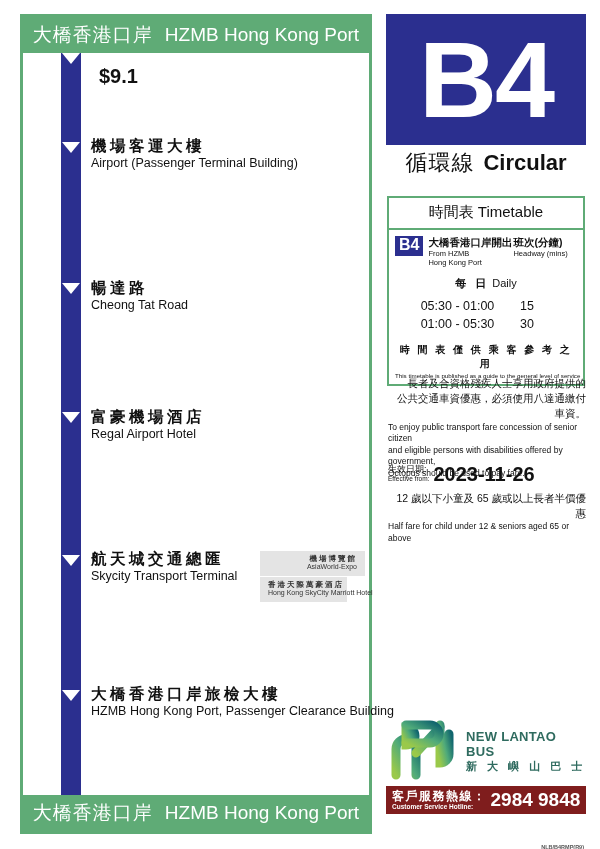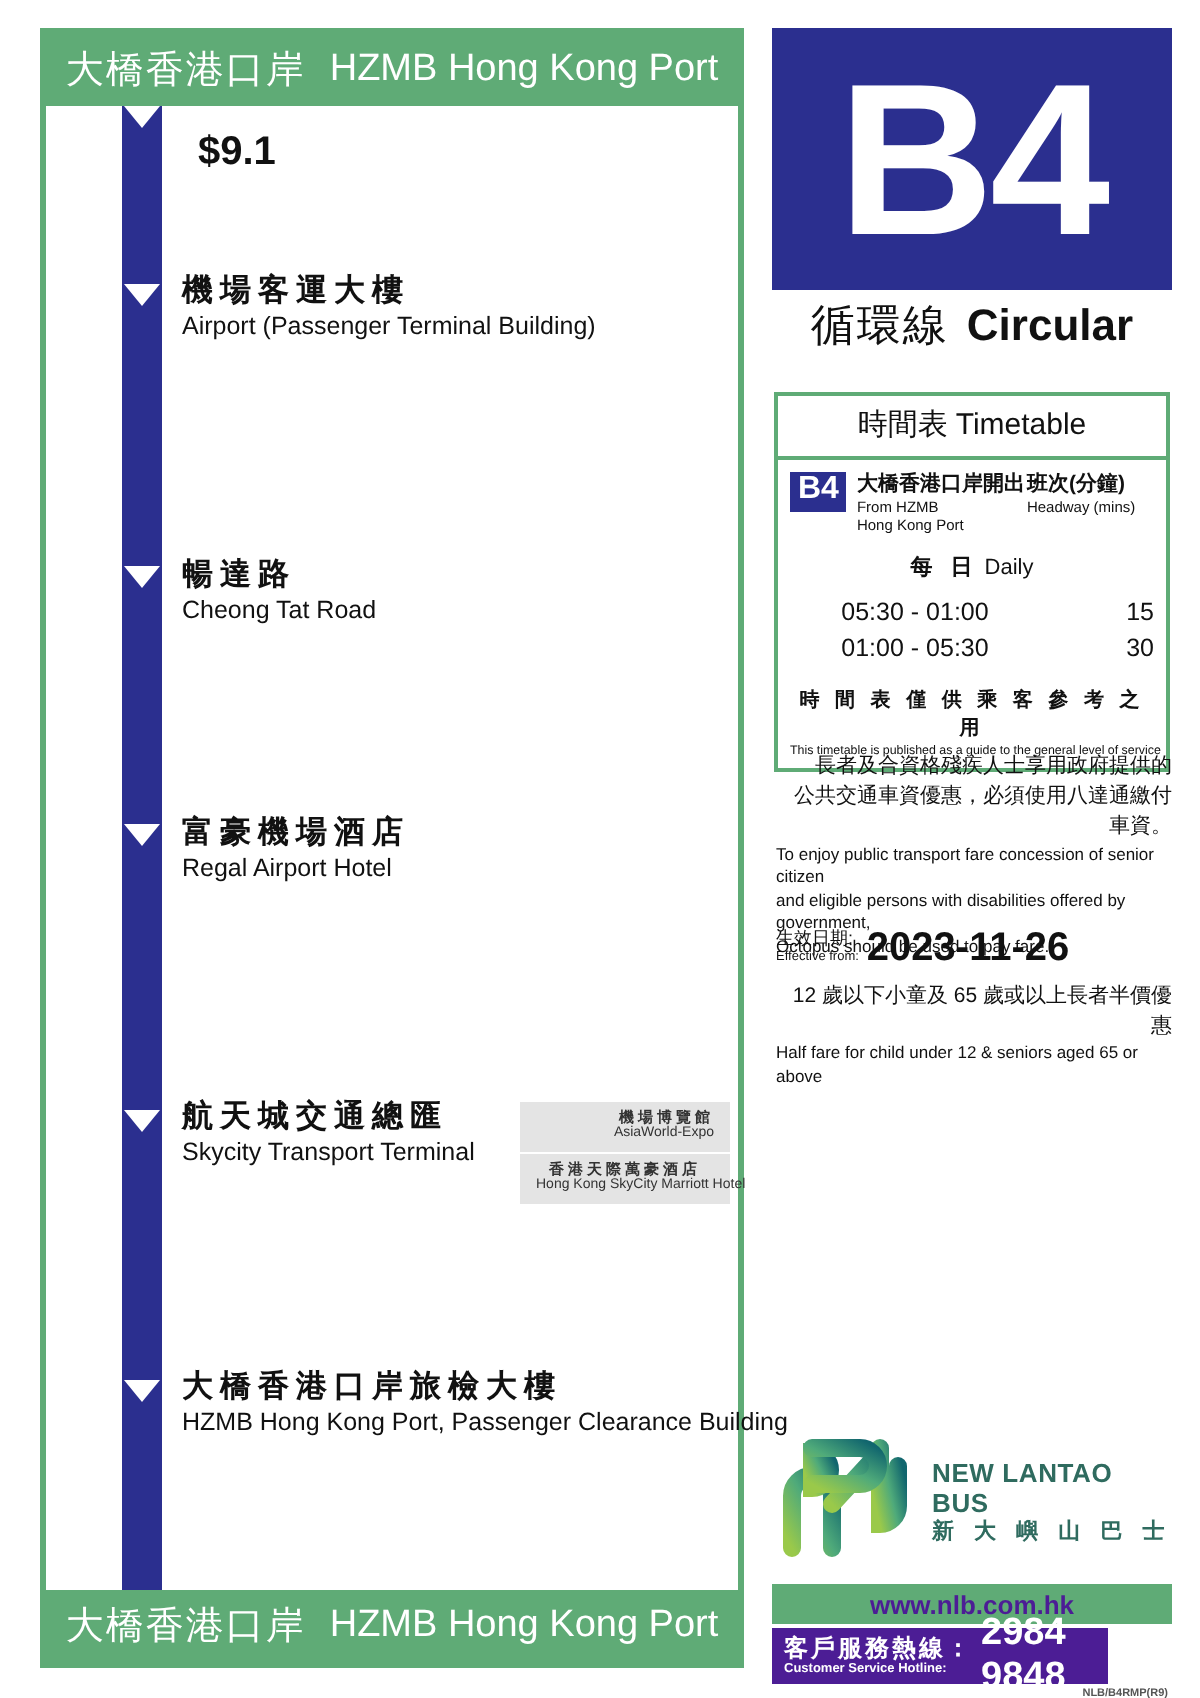--- a/index.html
+++ b/index.html
@@ -259,21 +259,21 @@
   #tt-daily .daily-en { margin-left: 3px; }
 
   .tt-row {
     display: flex;
     align-items: center;
     font-size: 12.5px;
     color: #111111;
     line-height: 1.45;
   }
   .tt-span { width: 125px; text-align: center; }
-  .tt-mins { flex: 1; text-align: right; }
+  .tt-mins { flex: 1; text-align: left; }
 
   #tt-note {
     margin-top: 9px;
     text-align: center;
   }
   #tt-note-zh {
     font-size: 10px;
     font-weight: bold;
     letter-spacing: 2.5px;
     color: #111111;
@@ -362,24 +362,24 @@
   }
   #website-text {
     color: #4c1d95;
     font-size: 13px;
     font-weight: bold;
   }
 
   #hotline-bar {
     position: absolute;
     left: 0;
-    top: 800px;
-    width: 168px;
+    top: 772px;
+    width: 200px;
     height: 28px;
-    background: #4c1d95;
+    background: #7f1d1d;
     display: flex;
     align-items: center;
     padding-left: 6px;
     box-sizing: border-box;
   }
   #hotline-labels { flex: none; }
   #hotline-zh {
     color: #ffffff;
     font-size: 12px;
     font-weight: bold;
@@ -451,21 +451,21 @@
 
   <div class="stop" style="top:533px;">
     <div class="stop-zh">航天城交通總匯</div>
     <div class="stop-en">Skycity Transport Terminal</div>
   </div>
 
   <div class="landmark" style="left:237px; top:534px; width:105px;text-align:right;">
     <div class="landmark-zh">機場博覽館</div>
     <div class="landmark-en">AsiaWorld-Expo</div>
   </div>
-  <div class="landmark" style="left:237px; top:560px; width:105px;">
+  <div class="landmark" style="left:237px; top:560px; width:87px;">
     <div class="landmark-zh">香港天際萬豪酒店</div>
     <div class="landmark-en">Hong Kong SkyCity Marriott Hotel</div>
   </div>
 
   <div class="stop" style="top:668px;">
     <div class="stop-zh">大橋香港口岸旅檢大樓</div>
     <div class="stop-en">HZMB Hong Kong Port, Passenger Clearance Building</div>
   </div>
 
   <div class="terminus-bar" id="terminus-bottom">

